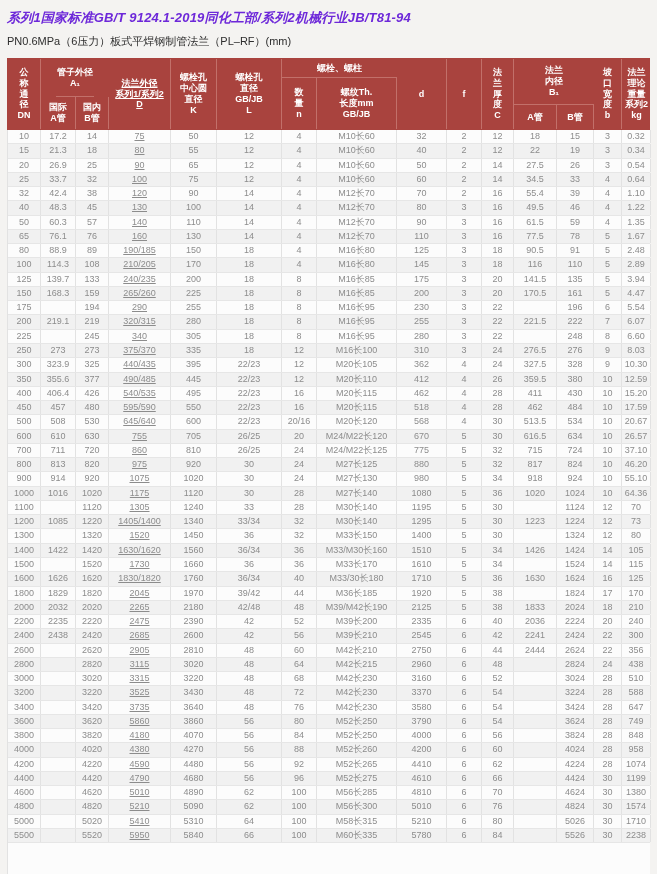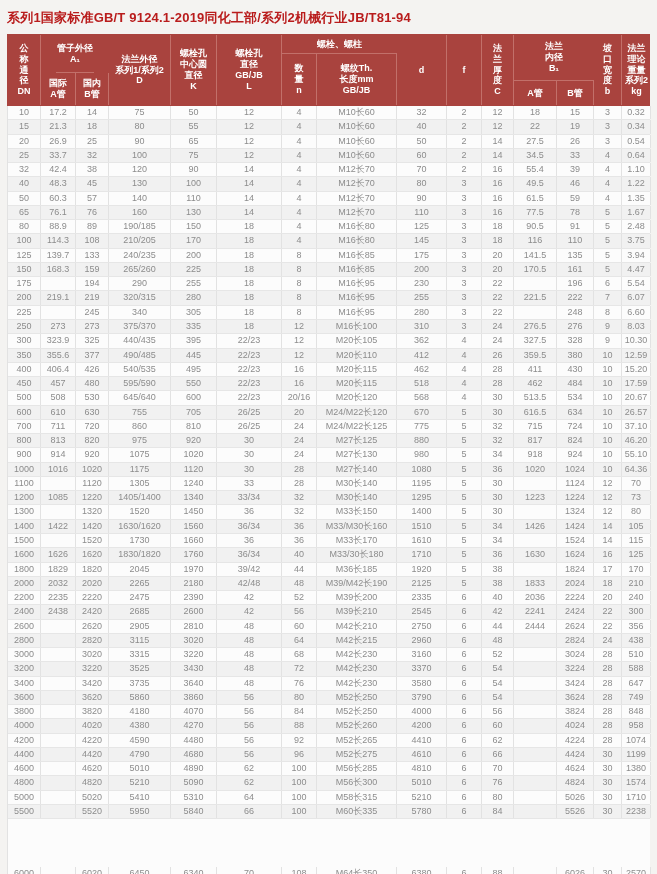--- a/index.html
+++ b/index.html
@@ -6,23 +6,24 @@
   html,body { width: 657px; height: 874px; }
   body {
     background: #f4f3f1;
     font-family: "Liberation Sans", "DejaVu Sans", sans-serif;
     overflow: hidden;
   }
   .page { padding: 7px; }
   .title {
     font-size: 13px;
     font-weight: bold;
-    color: #b91c1c;
+    color: #6d28d9;
     margin: 2px 0 7px 0;
     letter-spacing: 0.2px;
+    font-style: italic;
   }
   .subtitle {
     font-size: 11px;
     color: #2e2e2e;
     margin: 0 0 9px 0;
   }
   .table { width: 643px; }
 
   
   .thead {
@@ -52,21 +53,21 @@
   .h17 { height: 17px; flex: 0 0 17px; }
   .h19 { height: 19px; flex: 0 0 19px; }
   .h38 { height: 38px; flex: 0 0 38px; }
   .h46 { height: 46px; flex: 0 0 46px; }
   .last { border-right: none; }
 
   
   .c0 { width: 33px; flex: 0 0 33px; }
   .c1 { width: 35px; flex: 0 0 35px; }
   .c2 { width: 33px; flex: 0 0 33px; }
-  .c3 { width: 62px; flex: 0 0 62px; }
+  .c3 { width: 62px; flex: 0 0 62px; text-decoration: underline; }
   .c4 { width: 46px; flex: 0 0 46px; }
   .c5 { width: 65px; flex: 0 0 65px; }
   .c6 { width: 35px; flex: 0 0 35px; }
   .c7 { width: 80px; flex: 0 0 80px; }
   .c8 { width: 50px; flex: 0 0 50px; }
   .c9 { width: 35px; flex: 0 0 35px; }
   .c10 { width: 32px; flex: 0 0 32px; }
   .c11 { width: 43px; flex: 0 0 43px; }
   .c12 { width: 37px; flex: 0 0 37px; }
   .c13 { width: 28px; flex: 0 0 28px; }
@@ -98,20 +99,21 @@
     border-right: 1px solid #e2e2e2;
     overflow: hidden;
     white-space: nowrap;
   }
 </style>
 </head>
 <body>
 
 <div class="page">
   <div class="title">系列1国家标准GB/T 9124.1-2019同化工部/系列2机械行业JB/T81-94</div>
+  <div class="subtitle">PN0.6MPa（6压力）板式平焊钢制管法兰（PL–RF）(mm)</div>
 
   <div class="table">
     <div class="thead">
 
       <div class="hcell c0 full">公
 称
 通
 径
 DN</div>
 
@@ -350,21 +352,21 @@
           <div class="tcell c4">170</div>
           <div class="tcell c5">18</div>
           <div class="tcell c6">4</div>
           <div class="tcell c7">M16长80</div>
           <div class="tcell c8">145</div>
           <div class="tcell c9">3</div>
           <div class="tcell c10">18</div>
           <div class="tcell c11">116</div>
           <div class="tcell c12">110</div>
           <div class="tcell c13">5</div>
-          <div class="tcell c14">3.75</div>
+          <div class="tcell c14">2.89</div>
         </div>
         <div class="trow">
           <div class="tcell c0">125</div>
           <div class="tcell c1">139.7</div>
           <div class="tcell c2">133</div>
           <div class="tcell c3">240/235</div>
           <div class="tcell c4">200</div>
           <div class="tcell c5">18</div>
           <div class="tcell c6">8</div>
           <div class="tcell c7">M16长85</div>

